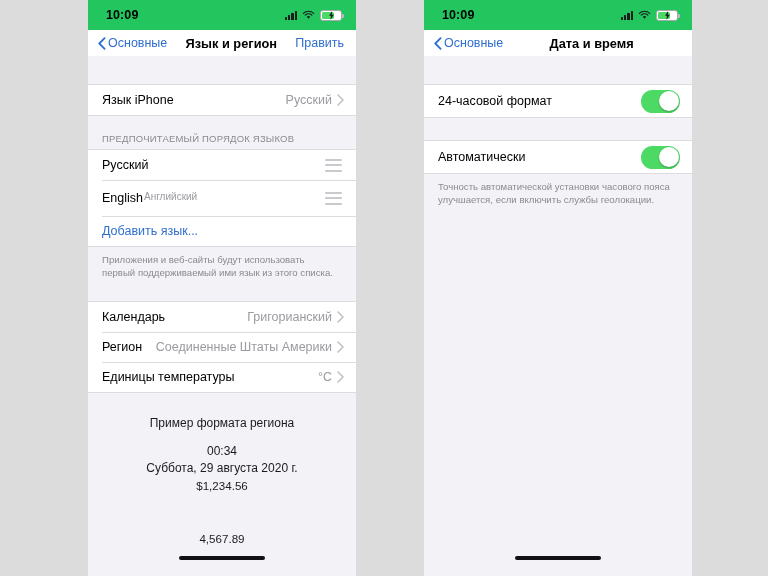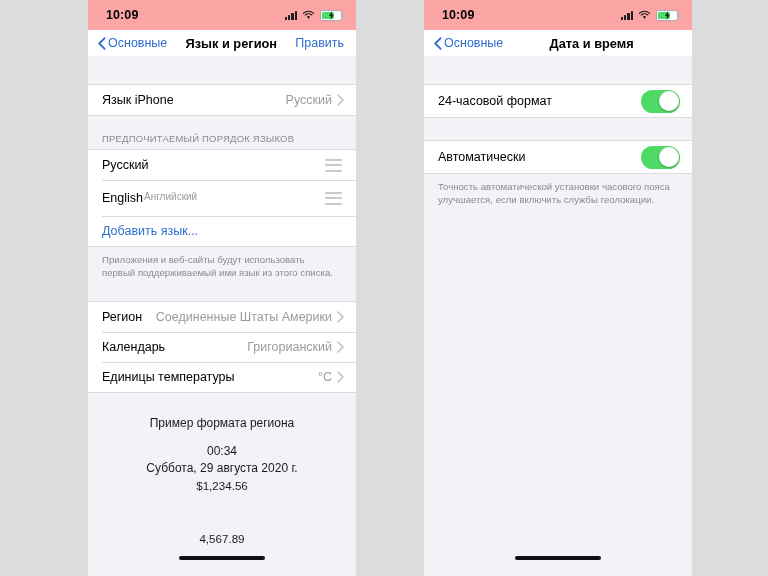--- a/index.html
+++ b/index.html
@@ -29,21 +29,21 @@
     background: #f2f2f7;
     overflow: hidden;
   }
   .phone.left  { left: 88px; }
   .phone.right { left: 424px; }
 
   
   .statusbar {
     position: relative;
     height: 30px;
-    background: #fca5a5;
+    background: #22c55e;
     display: flex;
     align-items: center;
     justify-content: space-between;
     padding: 0 14px 0 18px;
     box-sizing: border-box;
   }
   .status-time {
     font-size: 12.5px;
     font-weight: bold;
     color: #000;
@@ -402,29 +402,29 @@
           <span class="row-link">Добавить язык...</span>
         </div>
       </div>
 
       <div class="footnote">Приложения и веб-сайты будут использовать первый поддерживаемый ими язык из этого списка.</div>
 
       <div class="gap-md"></div>
 
       <div class="group">
         <div class="row">
-          <span class="row-label">Регион</span>
-          <span class="row-value">Соединенные Штаты Америки</span>
+          <span class="row-label">Календарь</span>
+          <span class="row-value">Григорианский</span>
           <svg class="chev-right" viewBox="0 0 7 12">
             <path d="M1 1l5 5-5 5" stroke="#c2c2c7" stroke-width="1.6" fill="none" stroke-linecap="round" stroke-linejoin="round"></path>
           </svg>
         </div>
         <div class="row">
-          <span class="row-label">Календарь</span>
-          <span class="row-value">Григорианский</span>
+          <span class="row-label">Регион</span>
+          <span class="row-value">Соединенные Штаты Америки</span>
           <svg class="chev-right" viewBox="0 0 7 12">
             <path d="M1 1l5 5-5 5" stroke="#c2c2c7" stroke-width="1.6" fill="none" stroke-linecap="round" stroke-linejoin="round"></path>
           </svg>
         </div>
         <div class="row">
           <span class="row-label">Единицы температуры</span>
           <span class="row-value">°C</span>
           <svg class="chev-right" viewBox="0 0 7 12">
             <path d="M1 1l5 5-5 5" stroke="#c2c2c7" stroke-width="1.6" fill="none" stroke-linecap="round" stroke-linejoin="round"></path>
           </svg>

